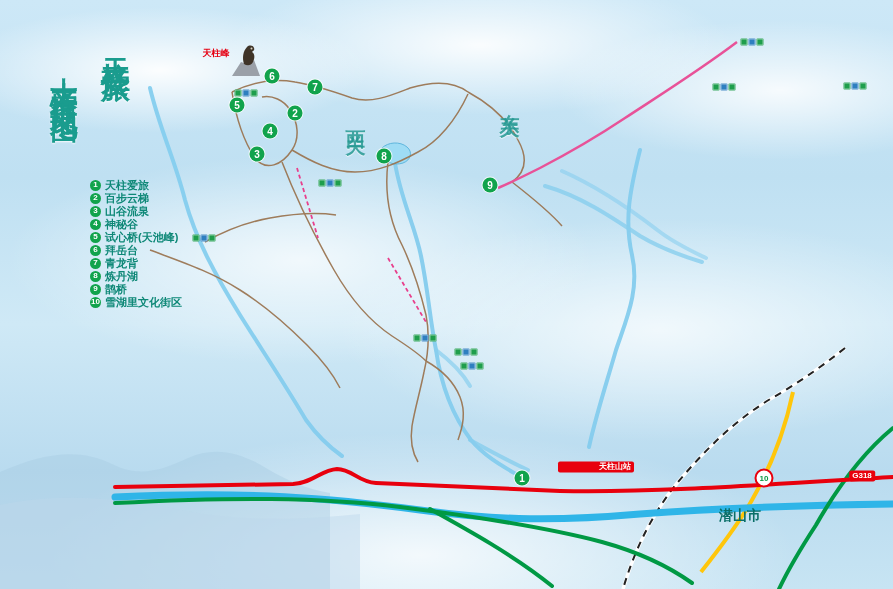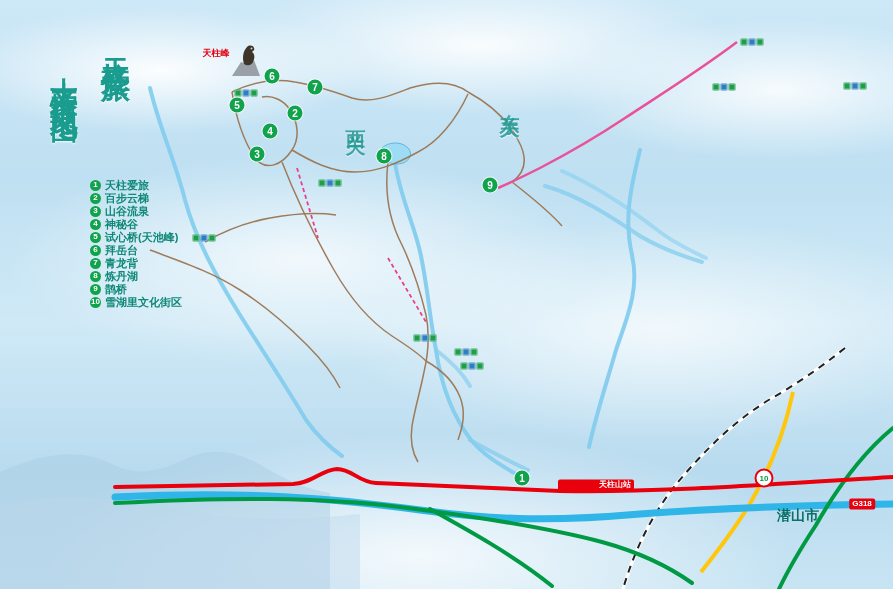--- a/index.html
+++ b/index.html
@@ -221,23 +221,23 @@
       <div class="fac" style="left: 855px; top: 86px;">
         <i style="background: rgb(30, 158, 76);"></i>
         <i style="background: rgb(46, 127, 192);"></i>
         <i style="background: rgb(30, 158, 76);"></i>
       </div>
     </div>
   <div class="layer">
       <div class="lbl lbl-peak" style="left: 216px; top: 54px;">天柱峰</div>
       <div class="lbl lbl-region" style="left: 356px; top: 118px;">西关</div>
       <div class="lbl lbl-region" style="left: 510px; top: 100px;">东关</div>
-      <div class="lbl lbl-city" style="left: 798px; top: 516px;">潜山市</div>
-      <div class="lbl lbl-badge" style="left: 596px; top: 485px; padding-left: 41px;">天柱山站</div>
-      <div class="lbl lbl-badge" style="left: 862px; top: 476px; margin-top: 28px;">G318</div>
+      <div class="lbl lbl-city" style="left: 740px; top: 516px;">潜山市</div>
+      <div class="lbl lbl-badge" style="left: 596px; top: 467px; padding-left: 41px;">天柱山站</div>
+      <div class="lbl lbl-badge" style="left: 862px; top: 476px;">G318</div>
     </div>
   <div class="layer">
       <div class="marker" style="left: 522px; top: 478px;">1</div>
       <div class="marker" style="left: 295px; top: 113px;">2</div>
       <div class="marker" style="left: 257px; top: 154px;">3</div>
       <div class="marker" style="left: 270px; top: 131px;">4</div>
       <div class="marker" style="left: 237px; top: 105px;">5</div>
       <div class="marker" style="left: 272px; top: 76px;">6</div>
       <div class="marker" style="left: 315px; top: 87px;">7</div>
       <div class="marker" style="left: 384px; top: 156px;">8</div>

